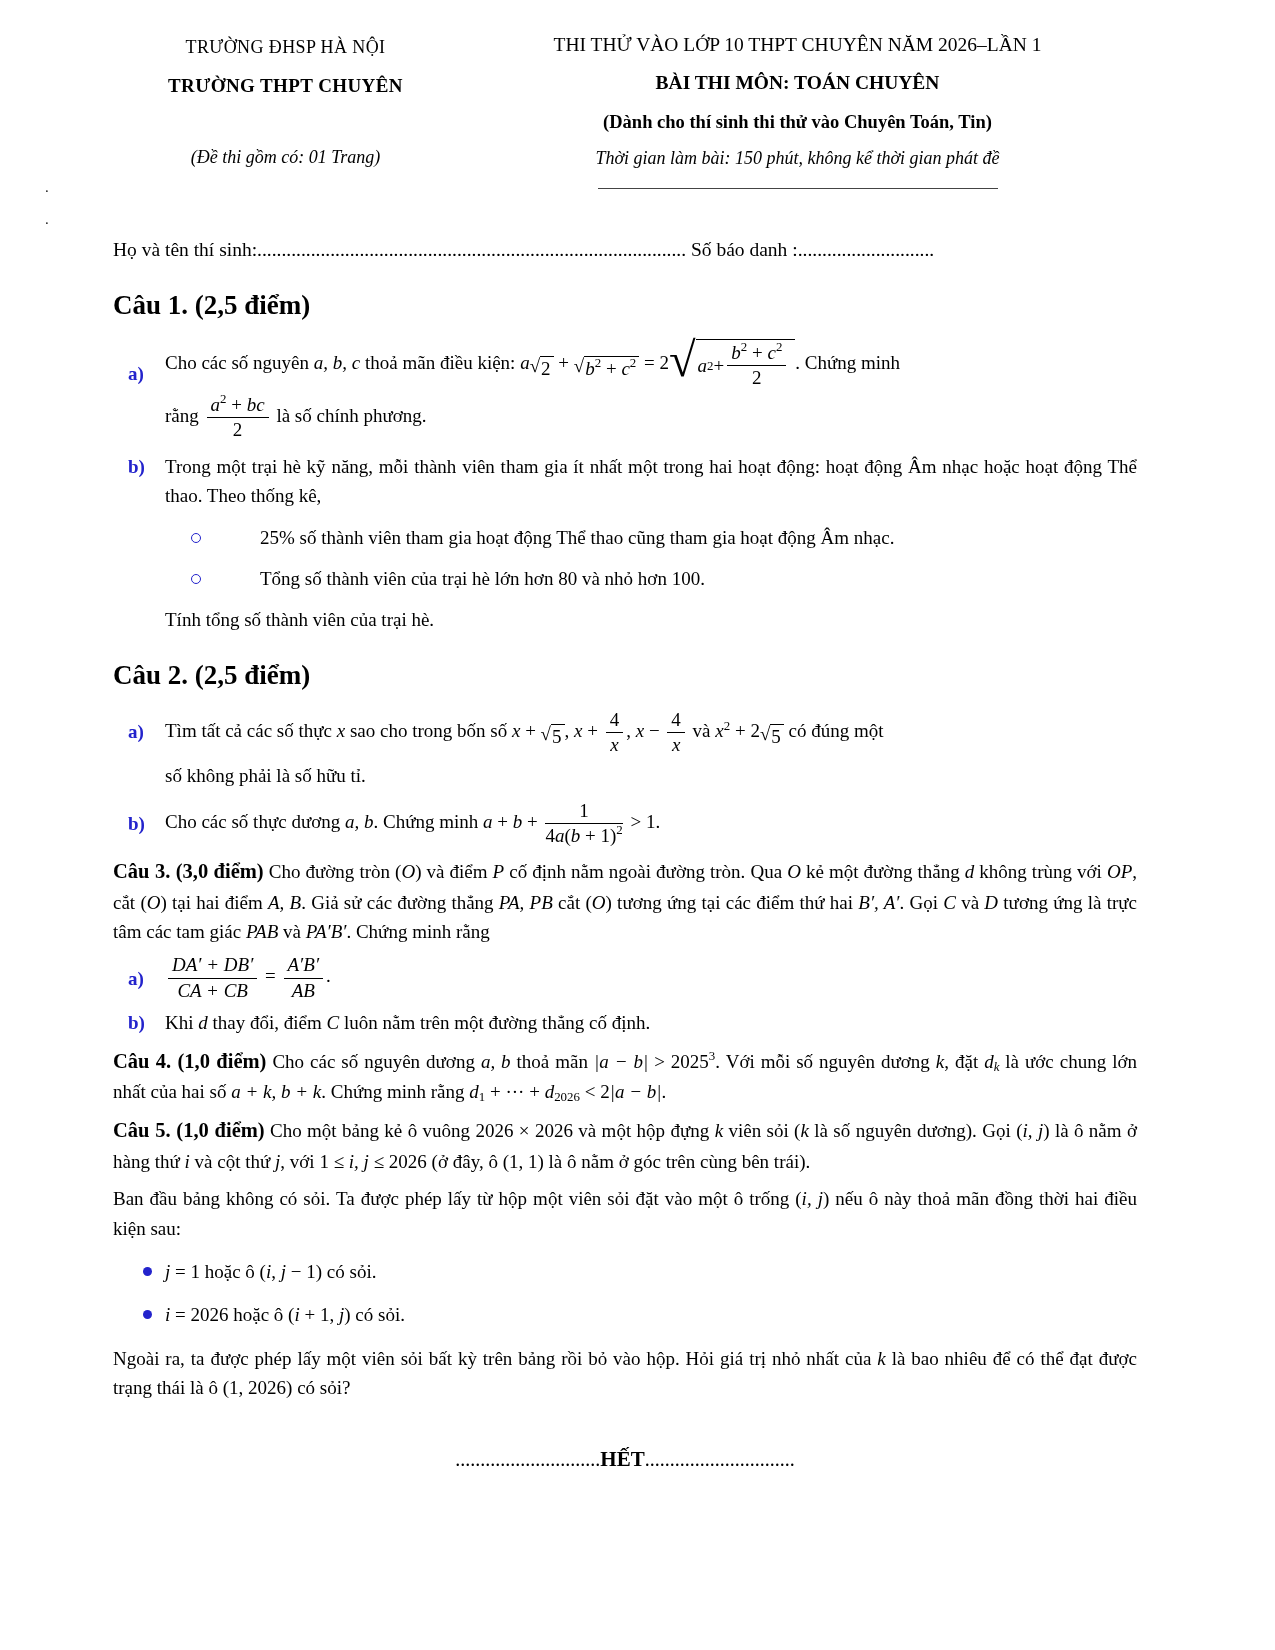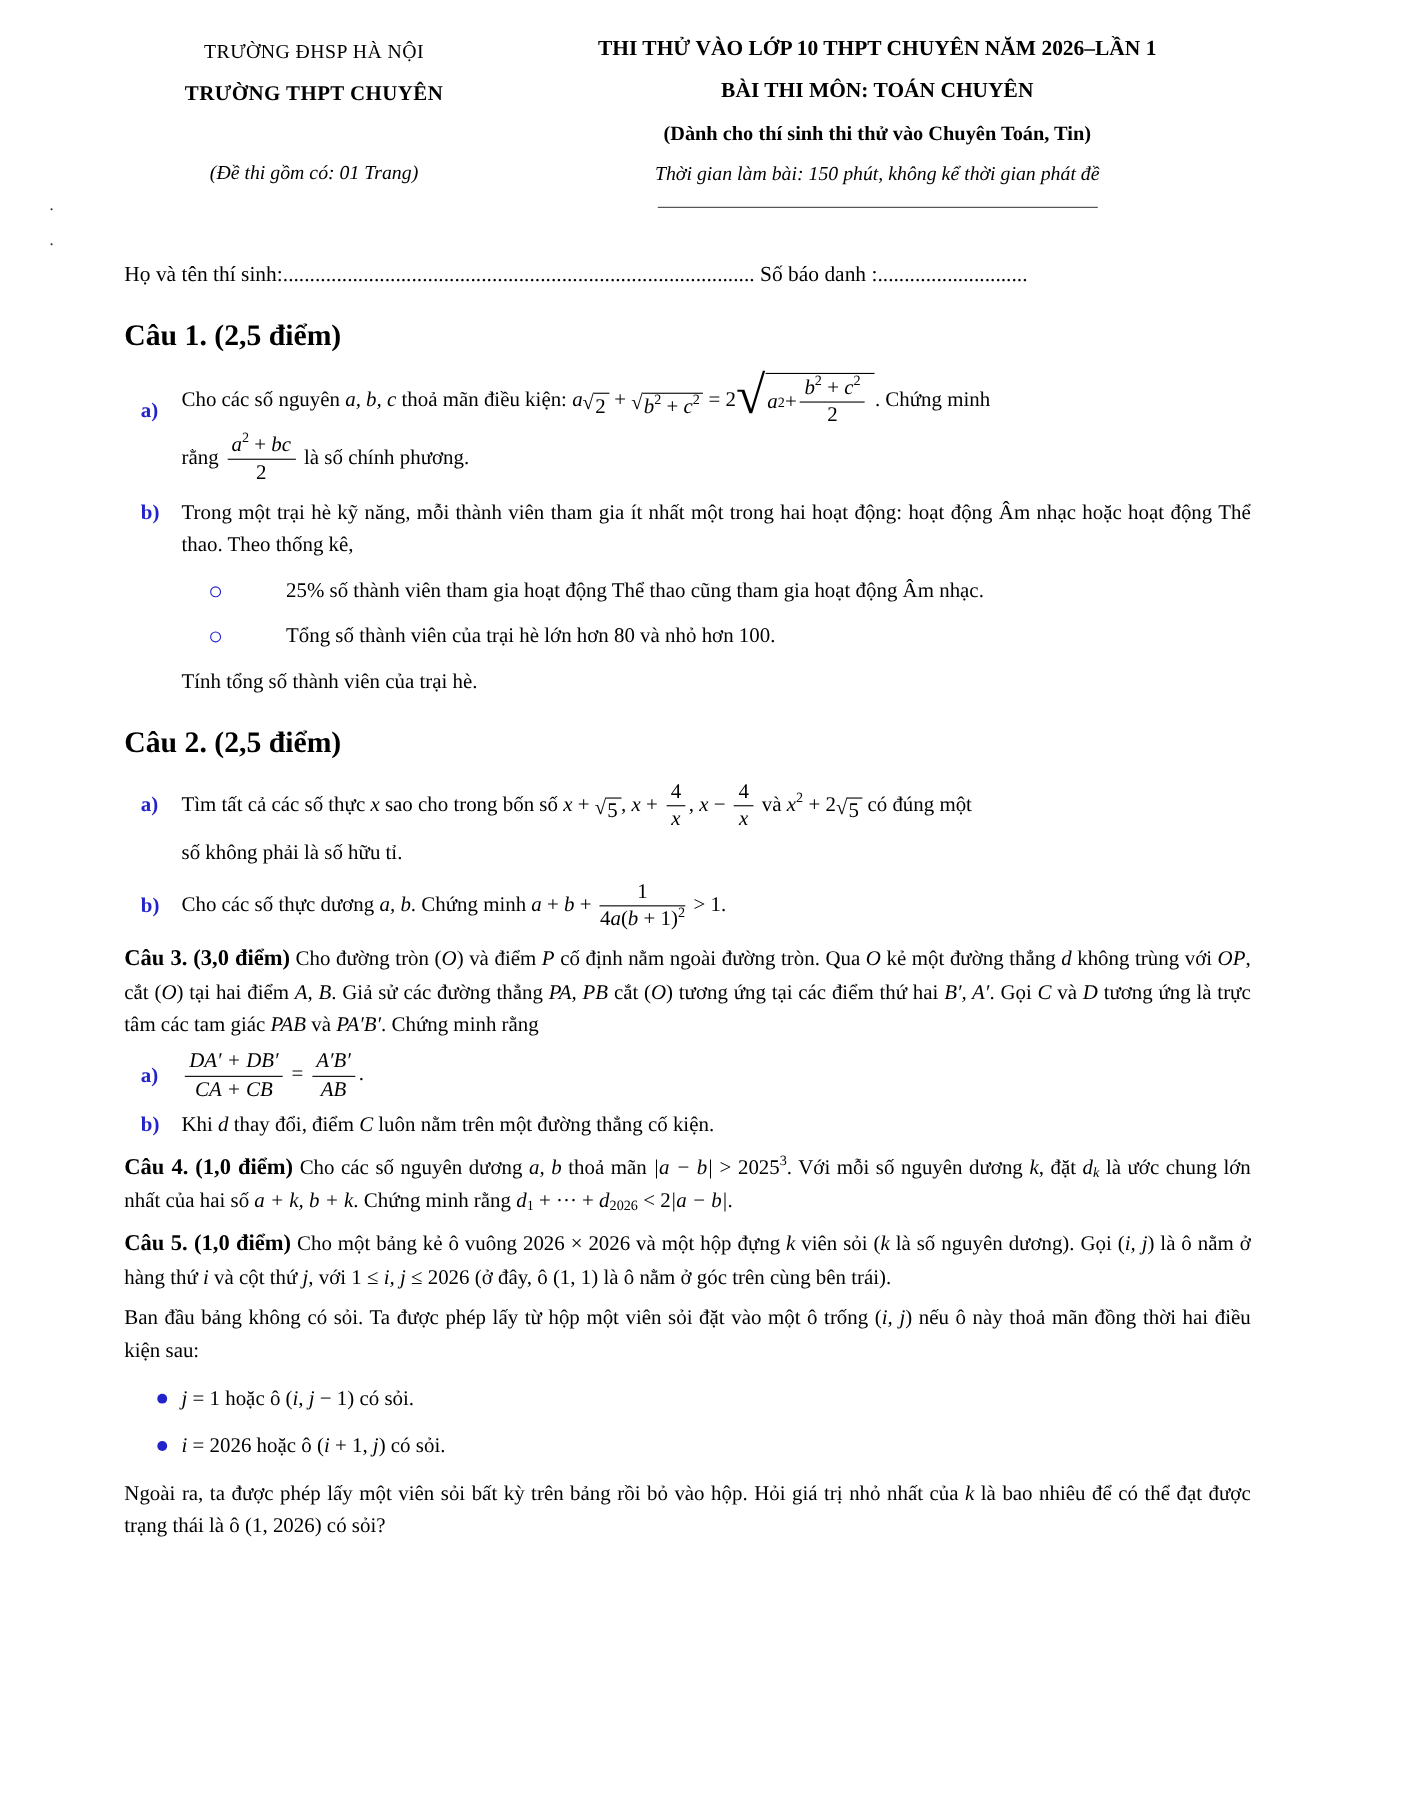--- a/index.html
+++ b/index.html
@@ -14,21 +14,21 @@
     padding:30px 138px 0 113px;
     overflow:hidden;line-height:1.55;
   }
   
   .header{display:flex;justify-content:center;}
   .hleft{flex:0 0 345px;text-align:center;padding-top:4px;}
   .hright{flex:1;text-align:center;}
   .h-school1{font-size:18px;letter-spacing:.4px;}
   .h-school2{font-size:19px;font-weight:bold;margin-top:9px;letter-spacing:.4px;}
   .h-note{font-size:18px;font-style:italic;margin-top:44px;}
-  .h-title{font-size:19.5px;font-weight:bold;}
+  .h-title{font-size:19.5px;font-weight:normal;}
   .h-subject{font-size:19.5px;font-weight:bold;margin-top:8px;}
   .h-aud{font-size:18.5px;font-weight:bold;margin-top:10px;}
   .h-time{font-size:18px;font-style:italic;margin-top:8px;font-family:Liberation Serif, serif;}
   .h-rule{width:400px;border-top:1px solid #444;margin:15px auto 0;height:0;}
   .stray{position:absolute;left:45px;font-size:15px;color:#222;}
   .stray1{top:176px;} .stray2{top:208px;}
   
   .cand{margin-top:46px;font-size:19.5px;white-space:nowrap;overflow:hidden;}
   
   .qhead{font-weight:bold;font-size:27px;margin:20px 0 8px;}
@@ -154,34 +154,35 @@
 
   <div class="para"><span class="qhead-inline">Câu 3. (3,0 điểm)</span><span><span class=""> Cho đường tròn (</span><span class="m">O</span><span class="">) và điểm </span><span class="m">P</span><span class=""> cố định nằm ngoài đường tròn. Qua </span><span class="m">O</span><span class=""> kẻ một đường thẳng </span><span class="m">d</span><span class=""> không trùng với </span><span class="m">OP</span><span class="">, cắt (</span><span class="m">O</span><span class="">) tại hai điểm </span><span class="m">A, B</span><span class="">. Giả sử các đường thẳng </span><span class="m">PA, PB</span><span class=""> cắt (</span><span class="m">O</span><span class="">) tương ứng tại các điểm thứ hai </span><span class="m">B′, A′</span><span class="">. Gọi </span><span class="m">C</span><span class=""> và </span><span class="m">D</span><span class=""> tương ứng là trực tâm các tam giác </span><span class="m">PAB</span><span class=""> và </span><span class="m">PA′B′</span><span class="">. Chứng minh rằng</span></span></div>
 
   <div class="qitem eqrow">
     <span class="qlabel">a)</span>
     <div class="qbody"><span class="frac"><span class="fn"><span class="m">DA′ + DB′</span></span><span class="fd"><span class="m">CA + CB</span></span></span><span class=""> = </span><span class="frac"><span class="fn"><span class="m">A′B′</span></span><span class="fd"><span class="m">AB</span></span></span><span class="">.</span></div>
   </div>
 
   <div class="qitem">
     <span class="qlabel">b)</span>
-    <div class="qbody"><span class="">Khi </span><span class="m">d</span><span class=""> thay đổi, điểm </span><span class="m">C</span><span class=""> luôn nằm trên một đường thẳng cố kiện.</span></div>
+    <div class="qbody"><span class="">Khi </span><span class="m">d</span><span class=""> thay đổi, điểm </span><span class="m">C</span><span class=""> luôn nằm trên một đường thẳng cố định.</span></div>
   </div>
 
   <div class="para"><span class="qhead-inline">Câu 4. (1,0 điểm)</span><span><span class=""> Cho các số nguyên dương </span><span class="m">a, b</span><span class=""> thoả mãn </span><span class="m">|a − b|</span><span class=""> &gt; 2025</span><span class="sup">3</span><span class="">. Với mỗi số nguyên dương </span><span class="m">k</span><span class="">, đặt </span><span class="m">d</span><span class="m sub">k</span><span class=""> là ước chung lớn nhất của hai số </span><span class="m">a + k, b + k</span><span class="">. Chứng minh rằng </span><span class="m">d</span><span class="sub">1</span><span class=""> + ··· + </span><span class="m">d</span><span class="sub">2026</span><span class=""> &lt; 2</span><span class="m">|a − b|</span><span class="">.</span></span></div>
 
   <div class="para"><span class="qhead-inline">Câu 5. (1,0 điểm)</span><span><span class=""> Cho một bảng kẻ ô vuông 2026 × 2026 và một hộp đựng </span><span class="m">k</span><span class=""> viên sỏi (</span><span class="m">k</span><span class=""> là số nguyên dương). Gọi (</span><span class="m">i, j</span><span class="">) là ô nằm ở hàng thứ </span><span class="m">i</span><span class=""> và cột thứ </span><span class="m">j</span><span class="">, với 1 ≤ </span><span class="m">i, j</span><span class=""> ≤ 2026 (ở đây, ô (1, 1) là ô nằm ở góc trên cùng bên trái).</span></span></div>
 
   <div class="para"><span class="">Ban đầu bảng không có sỏi. Ta được phép lấy từ hộp một viên sỏi đặt vào một ô trống (</span><span class="m">i, j</span><span class="">) nếu ô này thoả mãn đồng thời hai điều kiện sau:</span></div>
 
   <div class="dot-row">
     <span class="dot"></span>
     <span><span class="m">j</span><span class=""> = 1 hoặc ô (</span><span class="m">i</span><span class="">, </span><span class="m">j</span><span class=""> − 1) có sỏi.</span></span>
   </div>
   <div class="dot-row">
     <span class="dot"></span>
     <span><span class="m">i</span><span class=""> = 2026 hoặc ô (</span><span class="m">i</span><span class=""> + 1, </span><span class="m">j</span><span class="">) có sỏi.</span></span>
   </div>
 
   <div class="para"><span class="">Ngoài ra, ta được phép lấy một viên sỏi bất kỳ trên bảng rồi bỏ vào hộp. Hỏi giá trị nhỏ nhất của </span><span class="m">k</span><span class=""> là bao nhiêu để có thể đạt được trạng thái là ô (1, 2026) có sỏi?</span></div>
 
+  <div class="footer"><span>.............................</span><b>HẾT</b><span>..............................</span></div>
 
 </div>
 
 </body></html>

